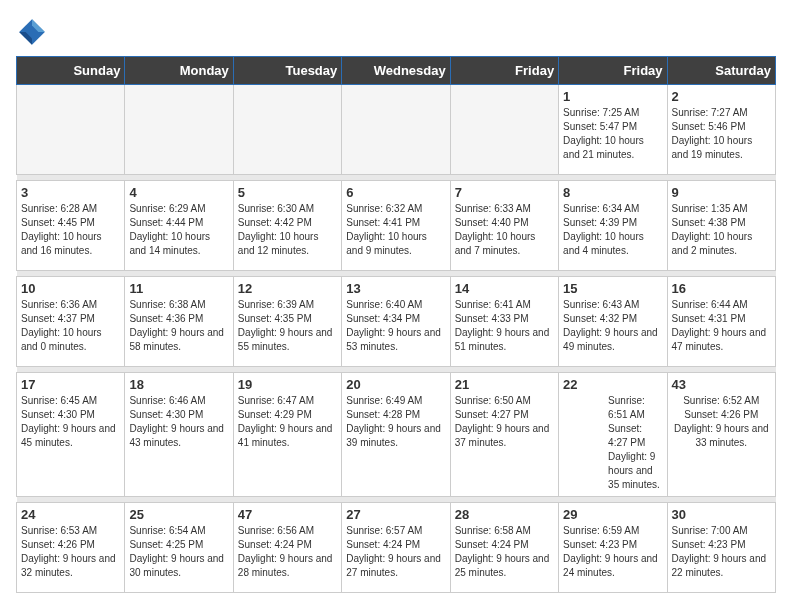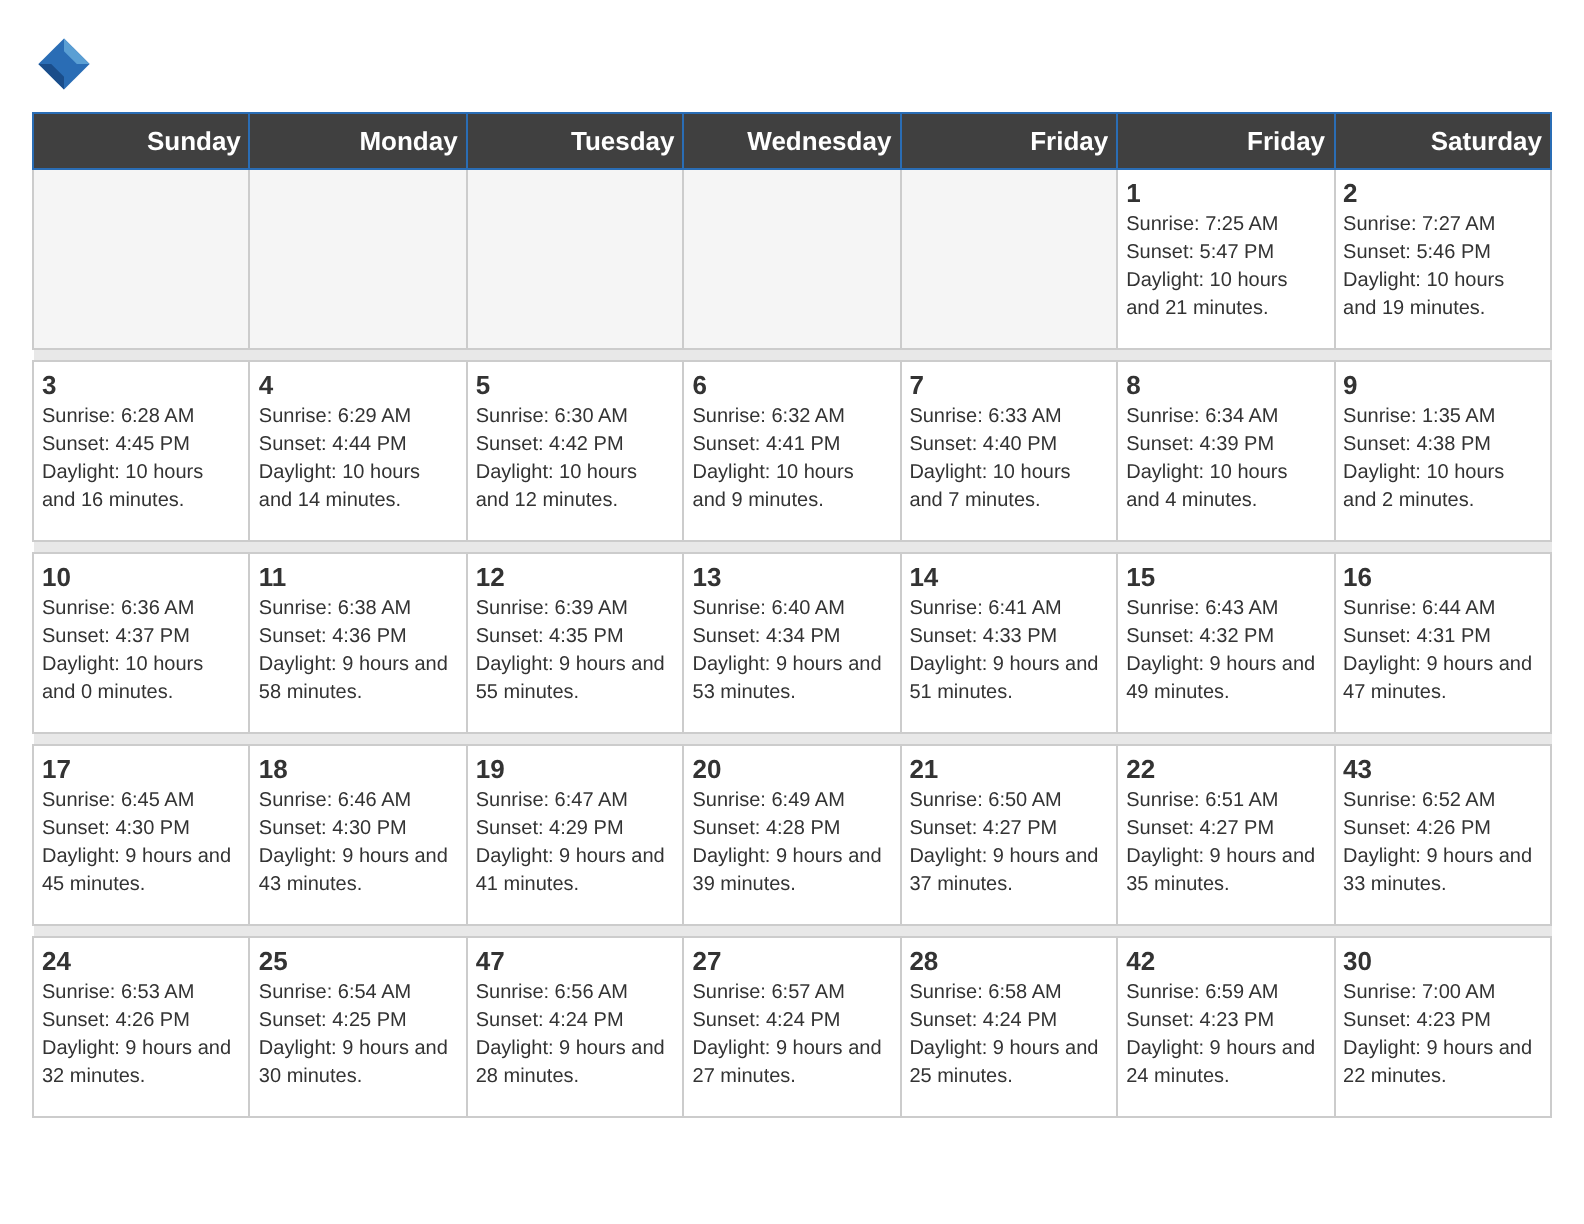--- a/index.html
+++ b/index.html
@@ -281,27 +281,27 @@
 Daylight: 9 hours and 39 minutes.</div>
         </td>
         <td>
           <div class="day-number">21</div>
           <div class="day-info" style="white-space: pre-line;">Sunrise: 6:50 AM
 Sunset: 4:27 PM
 Daylight: 9 hours and 37 minutes.</div>
         </td>
         <td>
           <div class="day-number">22</div>
-          <div class="day-info" style="white-space: pre-line;">Sunrise: 6:51 AM
+          <div class="day-info" style="white-space: pre-line; margin-left: 45px;">Sunrise: 6:51 AM
 Sunset: 4:27 PM
 Daylight: 9 hours and 35 minutes.</div>
         </td>
         <td>
           <div class="day-number">43</div>
-          <div class="day-info" style="white-space: pre-line;">Sunrise: 6:52 AM
+          <div class="day-info" style="white-space: pre-line; text-align: center;">Sunrise: 6:52 AM
 Sunset: 4:26 PM
 Daylight: 9 hours and 33 minutes.</div>
         </td>
       </tr>
       <tr class="spacer">
         <td></td>
         <td></td>
         <td></td>
         <td></td>
         <td></td>
@@ -333,21 +333,21 @@
 Sunset: 4:24 PM
 Daylight: 9 hours and 27 minutes.</div>
         </td>
         <td>
           <div class="day-number">28</div>
           <div class="day-info" style="white-space: pre-line;">Sunrise: 6:58 AM
 Sunset: 4:24 PM
 Daylight: 9 hours and 25 minutes.</div>
         </td>
         <td>
-          <div class="day-number">42</div>
+          <div class="day-number">29</div>
           <div class="day-info" style="white-space: pre-line;">Sunrise: 6:59 AM
 Sunset: 4:23 PM
 Daylight: 9 hours and 24 minutes.</div>
         </td>
         <td>
           <div class="day-number">30</div>
           <div class="day-info" style="white-space: pre-line;">Sunrise: 7:00 AM
 Sunset: 4:23 PM
 Daylight: 9 hours and 22 minutes.</div>
         </td>

